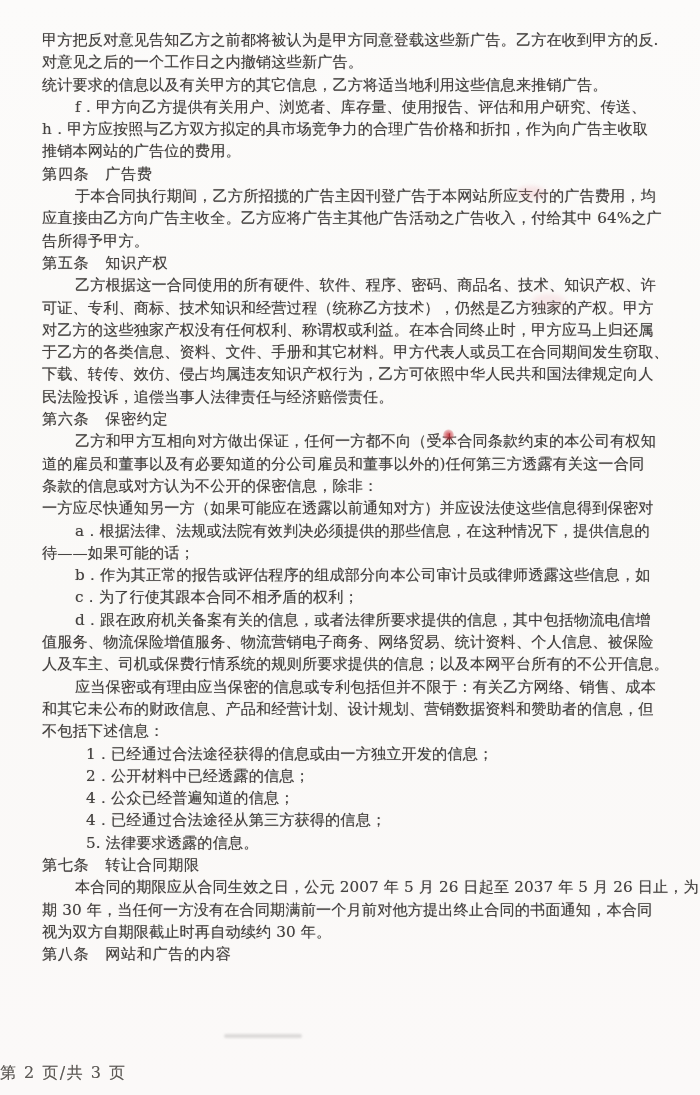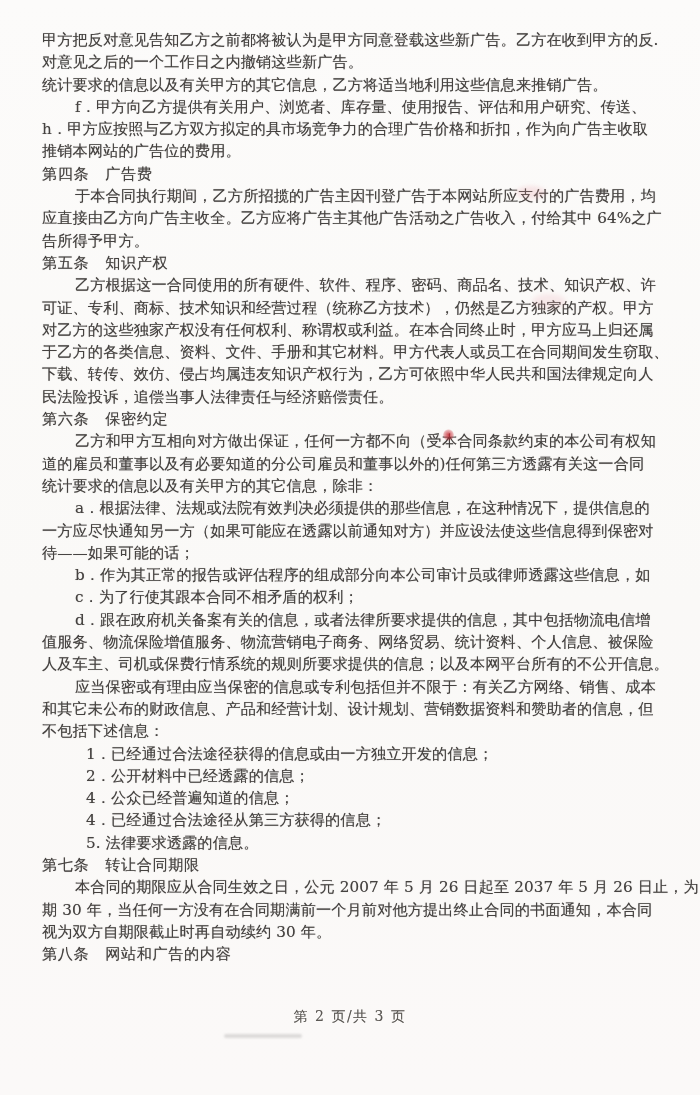--- a/index.html
+++ b/index.html
@@ -29,25 +29,24 @@
     white-space: nowrap;
     letter-spacing: 0.1px;
     text-shadow: 0 0 0.7px rgba(72, 70, 66, 0.55);
   }
   .line.flush   { padding-left: 0; }
   .line.indent  { padding-left: 33px; }
   .line.list    { padding-left: 44px; }
   .line.heading { padding-left: 0; letter-spacing: 0.6px; }
   .footer {
     position: absolute;
-    top: 1008px;
+    top: 1063px;
     left: 0;
     width: 100%;
-    text-align: center;
-    font-size: 14px;
+    font-size: 16px;
     letter-spacing: 1.5px;
     color: #5c5955;
     text-shadow: 0 0 0.6px rgba(92, 89, 85, 0.5);
   }
   
   .artifact { position: absolute; pointer-events: none; }
   .red-mark {
     left: 443px; top: 429px; width: 11px; height: 12px;
     background: radial-gradient(circle, rgba(198, 38, 48, 0.85) 0%, rgba(198, 38, 48, 0.35) 55%, rgba(198, 38, 48, 0) 75%);
     border-radius: 50%;
@@ -92,23 +91,23 @@
       <div class="line heading">第五条　知识产权</div>
       <div class="line indent">乙方根据这一合同使用的所有硬件、软件、程序、密码、商品名、技术、知识产权、许</div>
       <div class="line flush">可证、专利、商标、技术知识和经营过程（统称乙方技术），仍然是乙方独家的产权。甲方</div>
       <div class="line flush">对乙方的这些独家产权没有任何权利、称谓权或利益。在本合同终止时，甲方应马上归还属</div>
       <div class="line flush">于乙方的各类信息、资料、文件、手册和其它材料。甲方代表人或员工在合同期间发生窃取、</div>
       <div class="line flush">下载、转传、效仿、侵占均属违友知识产权行为，乙方可依照中华人民共和国法律规定向人</div>
       <div class="line flush">民法险投诉，追偿当事人法律责任与经济赔偿责任。</div>
       <div class="line heading">第六条　保密约定</div>
       <div class="line indent">乙方和甲方互相向对方做出保证，任何一方都不向（受本合同条款约束的本公司有权知</div>
       <div class="line flush">道的雇员和董事以及有必要知道的分公司雇员和董事以外的)任何第三方透露有关这一合同</div>
-      <div class="line flush">统计要求的信息以及有关甲方的其它信息，除非：</div>
+      <div class="line flush">条款的信息或对方认为不公开的保密信息，除非：</div>
+      <div class="line flush">一方应尽快通知另一方（如果可能应在透露以前通知对方）并应设法使这些信息得到保密对</div>
       <div class="line indent">a．根据法律、法规或法院有效判决必须提供的那些信息，在这种情况下，提供信息的</div>
-      <div class="line flush">一方应尽快通知另一方（如果可能应在透露以前通知对方）并应设法使这些信息得到保密对</div>
       <div class="line flush">待——如果可能的话；</div>
       <div class="line indent">b．作为其正常的报告或评估程序的组成部分向本公司审计员或律师透露这些信息，如</div>
       <div class="line indent">c．为了行使其跟本合同不相矛盾的权利；</div>
       <div class="line indent">d．跟在政府机关备案有关的信息，或者法律所要求提供的信息，其中包括物流电信增</div>
       <div class="line flush">值服务、物流保险增值服务、物流营销电子商务、网络贸易、统计资料、个人信息、被保险</div>
       <div class="line flush">人及车主、司机或保费行情系统的规则所要求提供的信息；以及本网平台所有的不公开信息。</div>
       <div class="line indent">应当保密或有理由应当保密的信息或专利包括但并不限于：有关乙方网络、销售、成本</div>
       <div class="line flush">和其它未公布的财政信息、产品和经营计划、设计规划、营销数据资料和赞助者的信息，但</div>
       <div class="line flush">不包括下述信息：</div>
       <div class="line list">1．已经通过合法途径获得的信息或由一方独立开发的信息；</div>

